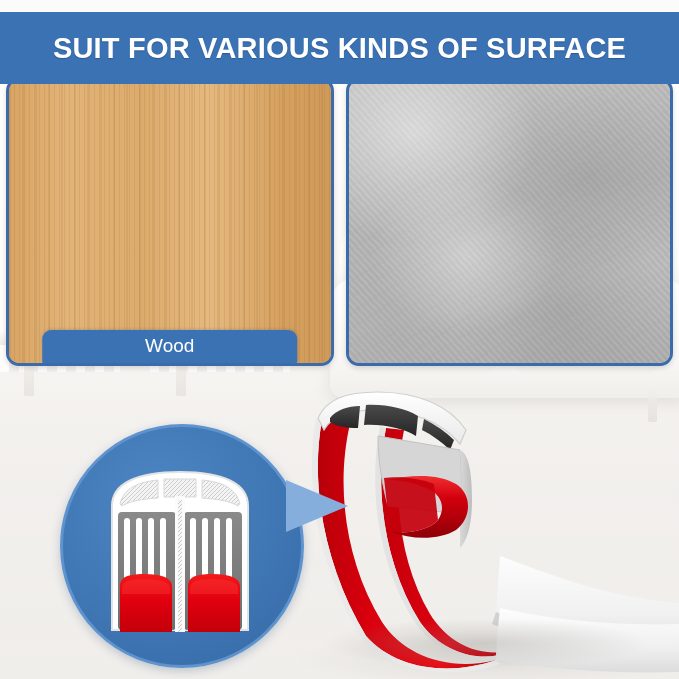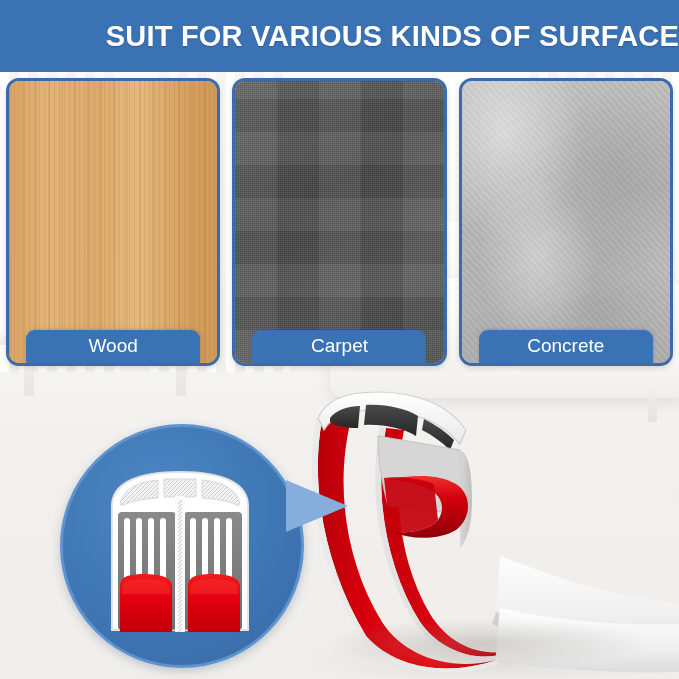--- a/index.html
+++ b/index.html
@@ -5,23 +5,23 @@
   html,body{margin:0;padding:0;}
   body{
     width:679px;height:679px;overflow:hidden;
     font-family:"Liberation Sans", sans-serif;
     background:#ffffff;
   }
   #page{position:relative;width:679px;height:679px;overflow:hidden;background:#fbfbfa;}
 
   
   .banner{
-    position:absolute;left:0;top:0;width:679px;height:72px;
+    position:absolute;left:0;top:12px;width:679px;height:72px;
     background:#3b72b4;
-    display:flex;flex-direction:column;align-items:flex-end;justify-content:center;
+    display:flex;flex-direction:column;align-items:center;justify-content:center;
     z-index:40;
   }
   .banner-title{
     color:#ffffff;font-size:29px;font-weight:bold;letter-spacing:.2px;
     line-height:1.04;text-align:center;white-space:nowrap;
     text-shadow:0 1px 1px rgba(20,45,80,.35);
   }
   .banner-sub{
     color:#ffffff;font-size:21px;font-weight:normal;line-height:1.15;
     text-align:center;white-space:nowrap;margin-top:2px;
@@ -201,28 +201,23 @@
   </div>
 
   <div class="swatches">
 
     <div class="swatch">
       <div class="swatch-tex tex-wood"></div>
       <div class="swatch-label">Wood</div>
     </div>
 
 
-    <div class="swatch">
-      <div class="swatch-tex tex-carpet"></div>
-      <div class="swatch-label">Carpet</div>
-    </div>
 
     <div class="swatch">
       <div class="swatch-tex tex-concrete"></div>
-      <div class="swatch-label">Concrete</div>
     </div>
 
   </div>
 
   <div class="product">
     <div class="prod-tape-shadow"></div>
     <svg width="379" height="291" viewBox="0 0 379 291">
       <defs>
         <linearGradient id="whiteShell" x1="0" y1="0" x2="1" y2="1">
           <stop offset="0%" stop-color="#ffffff"></stop>

